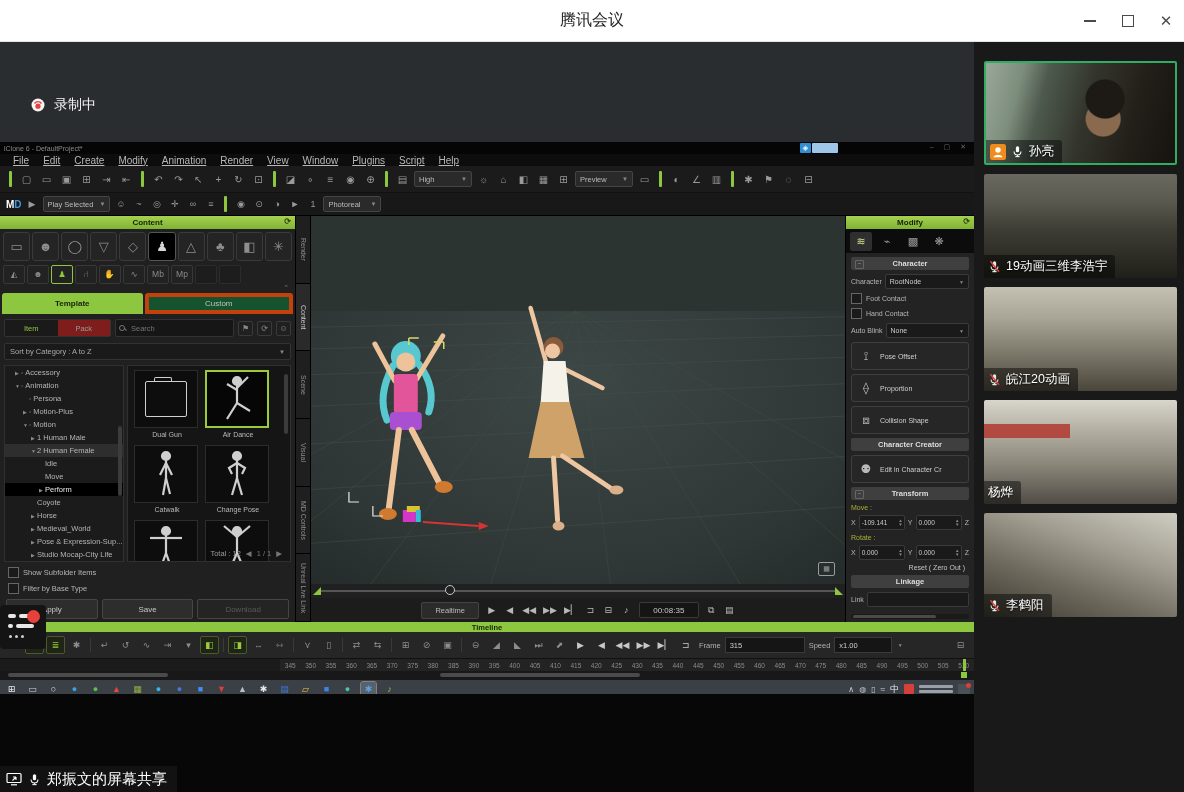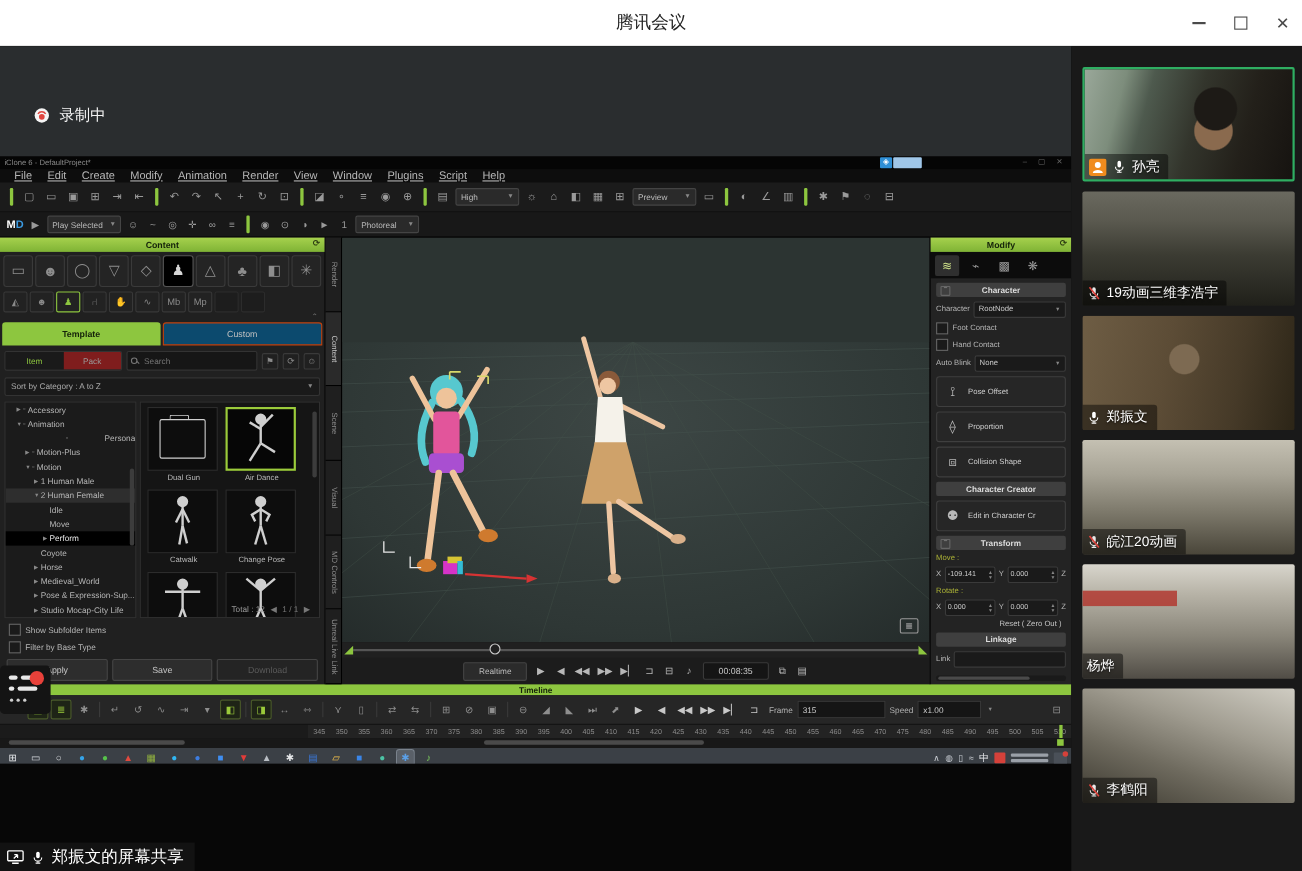--- a/index.html
+++ b/index.html
@@ -70,21 +70,21 @@
   .cat.active{background:#000;border-color:#555;color:#d6d6d6;}
   .sub-row{height:22px;display:flex;align-items:center;gap:2px;padding:0 3px;flex:none;}
   .sub{width:20px;height:17px;border:1px solid #383838;border-radius:2px;background:#222;display:flex;align-items:center;justify-content:center;color:#8a8a8a;font-size:8.5px;cursor:pointer;}
   .sub.active{border-color:#8dc63f;color:#8dc63f;}
   .sub.blank{background:#1d1d1d;border-color:#2c2c2c;}
   .collapse-strip{height:8px;position:relative;flex:none;}
   .collapse-strip .up{position:absolute;right:6px;top:-1px;color:#777;font-size:7px;}
   .tc-tabs{height:21px;display:flex;padding:0 2px;gap:2px;flex:none;}
   .tc-tab{flex:1;display:flex;align-items:center;justify-content:center;font-size:8px;border-radius:3px 3px 0 0;cursor:pointer;}
   .tc-tab.on{background:#8dc63f;color:#15230a;font-weight:bold;}
-  .tc-tab.off{background:#0c4a6e;color:#c0c0c0;border:1px solid #c2410c;}
+  .tc-tab.off{background:#14532d;color:#c0c0c0;border:4px solid #c2410c;}
   .ip-row{height:24px;display:flex;align-items:center;padding:2px 4px;gap:4px;flex:none;}
   .ip-tabs{width:112px;display:flex;height:16px;border:1px solid #333;border-radius:2px;overflow:hidden;}
   .ip-tab{flex:1;display:flex;align-items:center;justify-content:center;font-size:7.5px;cursor:pointer;}
   .ip-tab.on{color:#8dc63f;background:#1a1a1a;}
   .ip-tab.off{color:#999;background:#7f1d1d;}
   .search-box{flex:1;height:16px;background:#161616;border:1px solid #333;border-radius:2px;display:flex;align-items:center;padding:0 3px;gap:3px;}
   .search-box input{flex:1;background:transparent;border:none;outline:none;color:#ccc;font-size:7.5px;min-width:10px;font-family:inherit;}
   .mini-ic{width:13px;height:13px;border:1px solid #3a3a3a;border-radius:2px;color:#8a8a8a;font-size:8px;display:flex;align-items:center;justify-content:center;flex:none;cursor:pointer;}
   .mag{width:7px;height:7px;position:relative;flex:none;}
   .mag:before{content:"";position:absolute;left:0;top:0;width:4px;height:4px;border:1px solid #777;border-radius:50%;}
@@ -383,21 +383,21 @@
                   <div class="tree-item" style="padding-left: 10px;">
                     <span class="ar">▶</span>
                     <span class="tic">▫</span>
                     <span>Accessory</span>
                   </div>
                   <div class="tree-item" style="padding-left: 10px;">
                     <span class="ar">▼</span>
                     <span class="tic">▫</span>
                     <span>Animation</span>
                   </div>
-                  <div class="tree-item" style="padding-left: 18px; justify-content: space-between;">
+                  <div class="tree-item" style="padding-left: 18px;">
                     <span class="ar"></span>
                     <span class="tic">▫</span>
                     <span>Persona</span>
                   </div>
                   <div class="tree-item" style="padding-left: 18px;">
                     <span class="ar">▶</span>
                     <span class="tic">▫</span>
                     <span>Motion-Plus</span>
                   </div>
                   <div class="tree-item" style="padding-left: 18px;">
@@ -939,31 +939,20 @@
             <svg width="13" height="13" viewBox="0 0 16 16">
               <rect x="6" y="1.5" width="4" height="7.5" rx="2" fill="#e8e8e8"></rect>
               <path d="M3.8 8 a4.2 4.2 0 0 0 8.4 0" fill="none" stroke="#e8e8e8" stroke-width="1.3"></path>
               <line x1="8" y1="12.4" x2="8" y2="14" stroke="#e8e8e8" stroke-width="1.3"></line>
               <line x1="5.4" y1="14.3" x2="10.6" y2="14.3" stroke="#e8e8e8" stroke-width="1.3"></line>
               <line x1="3" y1="1.5" x2="13.5" y2="14.5" stroke="#e0443e" stroke-width="1.8"></line>
             </svg>
             <span class="pname">19动画三维李浩宇</span>
           </div>
         </div>
-        <div class="tile v3">
-          <div class="label">
-            <svg width="13" height="13" viewBox="0 0 16 16">
-              <rect x="6" y="1.5" width="4" height="7.5" rx="2" fill="#fff"></rect>
-              <path d="M3.8 8 a4.2 4.2 0 0 0 8.4 0" fill="none" stroke="#fff" stroke-width="1.3"></path>
-              <line x1="8" y1="12.4" x2="8" y2="14" stroke="#fff" stroke-width="1.3"></line>
-              <line x1="5.4" y1="14.3" x2="10.6" y2="14.3" stroke="#fff" stroke-width="1.3"></line>
-            </svg>
-            <span class="pname">郑振文</span>
-          </div>
-        </div>
         <div class="tile v4">
           <div class="label">
             <svg width="13" height="13" viewBox="0 0 16 16">
               <rect x="6" y="1.5" width="4" height="7.5" rx="2" fill="#e8e8e8"></rect>
               <path d="M3.8 8 a4.2 4.2 0 0 0 8.4 0" fill="none" stroke="#e8e8e8" stroke-width="1.3"></path>
               <line x1="8" y1="12.4" x2="8" y2="14" stroke="#e8e8e8" stroke-width="1.3"></line>
               <line x1="5.4" y1="14.3" x2="10.6" y2="14.3" stroke="#e8e8e8" stroke-width="1.3"></line>
               <line x1="3" y1="1.5" x2="13.5" y2="14.5" stroke="#e0443e" stroke-width="1.8"></line>
             </svg>
             <span class="pname">皖江20动画</span>

